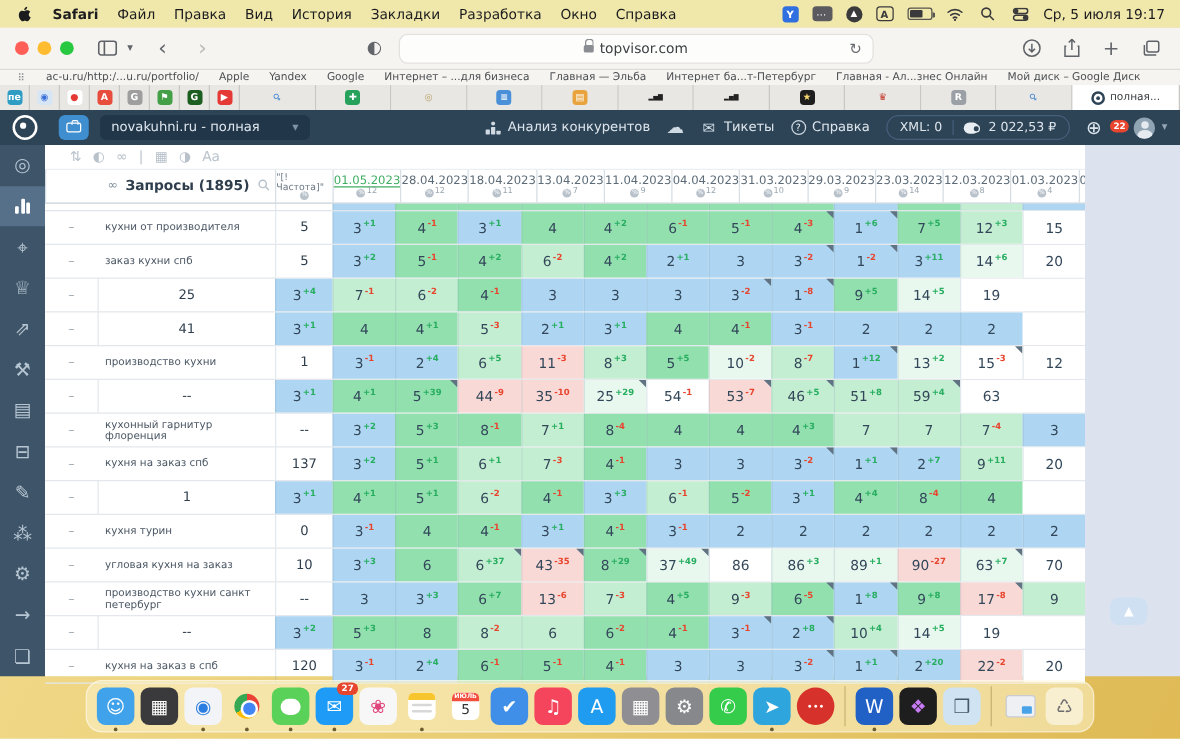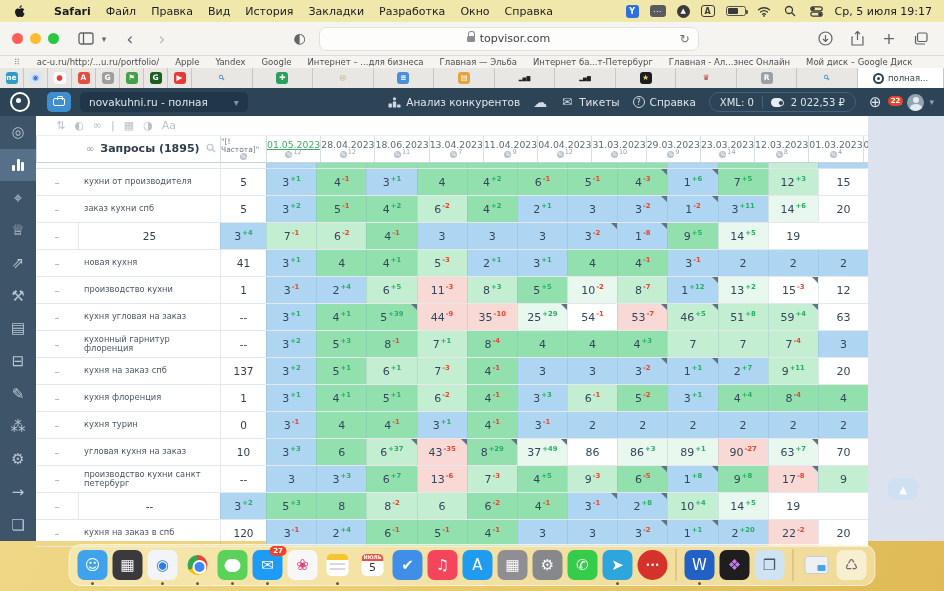--- a/index.html
+++ b/index.html
@@ -2,21 +2,21 @@
 <html><head>
 <meta charset="utf-8">
 <style>
   *{box-sizing:border-box;margin:0;padding:0}
   html,body{width:944px;height:591px;overflow:hidden}
   body{font-family:"DejaVu Sans","Liberation Sans",sans-serif;position:relative;
        background:linear-gradient(115deg,#f2dd92 0%,#ecd27c 40%,#dfba55 100%);}
   
   .menubar{position:absolute;inset:0 0 auto 0;height:22px;background:#f0e7ab;display:flex;align-items:center;
     padding:0 12px;font-size:11px;color:#1c1c1e;gap:0}
-  .mb-left{display:flex;align-items:center;gap:27px}
+  .mb-left{display:flex;align-items:center;gap:15px}
   .mb-item{cursor:default}
   .mb-item.bold{font-weight:bold}
   .mb-right{margin-left:auto;display:flex;align-items:center;gap:11px}
   .sicon{display:inline-flex;align-items:center;justify-content:center;width:15px;height:13px;font-size:9px}
   .ybadge{width:13px;height:13px;border-radius:3px;background:#2f6fe0;color:#fff;font-size:8px;display:flex;align-items:center;justify-content:center;font-weight:bold}
   .more-sq{width:16px;height:12px;border-radius:3px;background:#5b5b5f;color:#fff;font-size:8px;display:flex;align-items:center;justify-content:center;letter-spacing:1px}
   .warp{width:13px;height:13px;border-radius:50%;background:#3a3a3c;color:#fff;font-size:7px;display:flex;align-items:center;justify-content:center}
   .abox{width:14px;height:12px;border:1.2px solid #3a3a3c;border-radius:3px;font-size:8px;display:flex;align-items:center;justify-content:center;color:#3a3a3c;font-weight:bold}
   .battery{width:20px;height:10px;border:1px solid #55544f;border-radius:2.5px;position:relative}
   .battery:after{content:"";position:absolute;right:-3px;top:2.5px;width:2px;height:4px;background:#55544f;border-radius:0 1px 1px 0}
@@ -440,21 +440,21 @@
         </span>
       </div>
       <div class="th">
         <span class="date">28.04.2023</span>
         <span class="subic">
           <span class="pct">%</span>
           <span class="cnt">12</span>
         </span>
       </div>
       <div class="th">
-        <span class="date">18.06.2023</span>
+        <span class="date">18.04.2023</span>
         <span class="subic">
           <span class="pct">%</span>
           <span class="cnt">11</span>
         </span>
       </div>
       <div class="th">
         <span class="date">13.04.2023</span>
         <span class="subic">
           <span class="pct">%</span>
           <span class="cnt">7</span>
@@ -680,21 +680,20 @@
         <div class="c cell-vlg">
           <span class="val">14</span>
           <sup class="supg">+5</sup>
         </div>
         <div class="c cell-w">
           <span class="val">19</span>
         </div>
       </div>
       <div class="grid trow">
         <div class="c handle">–</div>
-        <div class="c kw">новая кухня</div>
         <div class="c freq">41</div>
         <div class="c cell-b">
           <span class="val">3</span>
           <sup class="supg">+1</sup>
         </div>
         <div class="c cell-g">
           <span class="val">4</span>
         </div>
         <div class="c cell-g">
           <span class="val">4</span>
@@ -780,21 +779,20 @@
         <div class="c cell-w corner">
           <span class="val">15</span>
           <sup class="supr">-3</sup>
         </div>
         <div class="c cell-w">
           <span class="val">12</span>
         </div>
       </div>
       <div class="grid trow">
         <div class="c handle">–</div>
-        <div class="c kw">кухня угловая на заказ</div>
         <div class="c freq">--</div>
         <div class="c cell-b">
           <span class="val">3</span>
           <sup class="supg">+1</sup>
         </div>
         <div class="c cell-g">
           <span class="val">4</span>
           <sup class="supg">+1</sup>
         </div>
         <div class="c cell-g corner">
@@ -930,21 +928,20 @@
         <div class="c cell-lg">
           <span class="val">9</span>
           <sup class="supg">+11</sup>
         </div>
         <div class="c cell-w">
           <span class="val">20</span>
         </div>
       </div>
       <div class="grid trow">
         <div class="c handle">–</div>
-        <div class="c kw">кухня флоренция</div>
         <div class="c freq">1</div>
         <div class="c cell-b">
           <span class="val">3</span>
           <sup class="supg">+1</sup>
         </div>
         <div class="c cell-g">
           <span class="val">4</span>
           <sup class="supg">+1</sup>
         </div>
         <div class="c cell-g">

